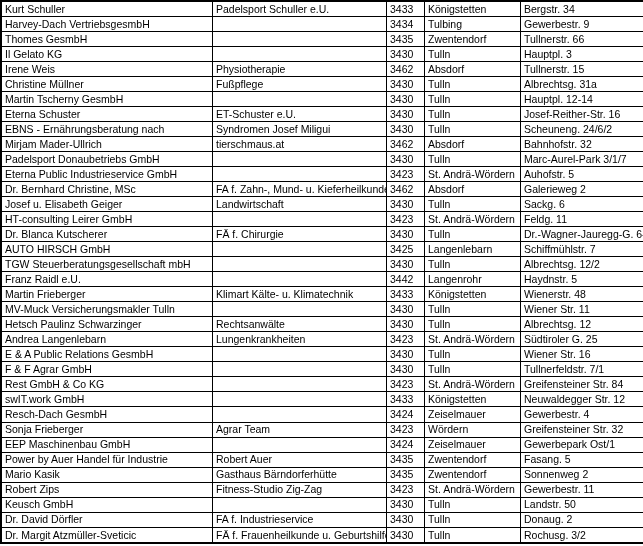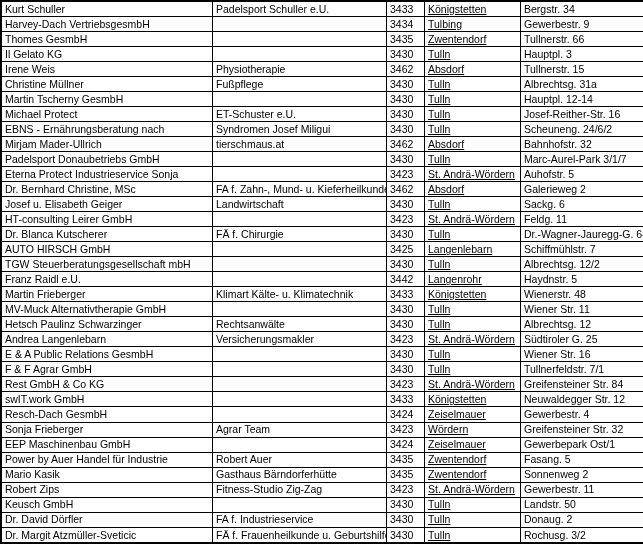--- a/index.html
+++ b/index.html
@@ -27,21 +27,21 @@
     line-height: 1;
     color: #000000;
     padding: 1px 2px 1px 3px;
     white-space: nowrap;
     overflow: hidden;
     vertical-align: middle;
   }
   td.col-name    { width: 205px; }
   td.col-business{ width: 168px; }
   td.col-plz     { width: 32px; text-align: left; padding-right: 3px; }
-  td.col-city    { width: 90px; text-decoration: underline; }
+  td.col-city    { width: 90px; }
   td.col-street  { width: 132px; }
 </style>
 </head>
 <body>
 
 <div class="page">
   <table class="directory">
     <tbody>
         <tr>
           <td class="col-name">Kurt Schuller</td>
@@ -86,21 +86,21 @@
           <td class="col-street">Albrechtsg. 31a</td>
         </tr>
         <tr>
           <td class="col-name">Martin Tscherny GesmbH</td>
           <td class="col-business"></td>
           <td class="col-plz">3430</td>
           <td class="col-city">Tulln</td>
           <td class="col-street">Hauptpl. 12-14</td>
         </tr>
         <tr>
-          <td class="col-name">Michael Protect</td>
+          <td class="col-name">Eterna Schuster</td>
           <td class="col-business">ET-Schuster e.U.</td>
           <td class="col-plz">3430</td>
           <td class="col-city">Tulln</td>
           <td class="col-street">Josef-Reither-Str. 16</td>
         </tr>
         <tr>
           <td class="col-name">EBNS - Ernährungsberatung nach</td>
           <td class="col-business">Syndromen Josef Miligui</td>
           <td class="col-plz">3430</td>
           <td class="col-city">Tulln</td>
@@ -114,21 +114,21 @@
           <td class="col-street">Bahnhofstr. 32</td>
         </tr>
         <tr>
           <td class="col-name">Padelsport Donaubetriebs GmbH</td>
           <td class="col-business"></td>
           <td class="col-plz">3430</td>
           <td class="col-city">Tulln</td>
           <td class="col-street">Marc-Aurel-Park 3/1/7</td>
         </tr>
         <tr>
-          <td class="col-name">Eterna Protect Industrieservice Sonja</td>
+          <td class="col-name">Eterna Public Industrieservice GmbH</td>
           <td class="col-business"></td>
           <td class="col-plz">3423</td>
           <td class="col-city">St. Andrä-Wördern</td>
           <td class="col-street">Auhofstr. 5</td>
         </tr>
         <tr>
           <td class="col-name">Dr. Bernhard Christine, MSc</td>
           <td class="col-business">FA f. Zahn-, Mund- u. Kieferheilkunde</td>
           <td class="col-plz">3462</td>
           <td class="col-city">Absdorf</td>
@@ -177,36 +177,36 @@
           <td class="col-street">Haydnstr. 5</td>
         </tr>
         <tr>
           <td class="col-name">Martin Frieberger</td>
           <td class="col-business">Klimart Kälte- u. Klimatechnik</td>
           <td class="col-plz">3433</td>
           <td class="col-city">Königstetten</td>
           <td class="col-street">Wienerstr. 48</td>
         </tr>
         <tr>
-          <td class="col-name">MV-Muck Alternativtherapie GmbH</td>
+          <td class="col-name">MV-Muck Versicherungsmakler Tulln</td>
           <td class="col-business"></td>
           <td class="col-plz">3430</td>
           <td class="col-city">Tulln</td>
           <td class="col-street">Wiener Str. 11</td>
         </tr>
         <tr>
           <td class="col-name">Hetsch Paulinz Schwarzinger</td>
           <td class="col-business">Rechtsanwälte</td>
           <td class="col-plz">3430</td>
           <td class="col-city">Tulln</td>
           <td class="col-street">Albrechtsg. 12</td>
         </tr>
         <tr>
           <td class="col-name">Andrea Langenlebarn</td>
-          <td class="col-business">Versicherungsmakler</td>
+          <td class="col-business">Lungenkrankheiten</td>
           <td class="col-plz">3423</td>
           <td class="col-city">St. Andrä-Wördern</td>
           <td class="col-street">Südtiroler G. 25</td>
         </tr>
         <tr>
           <td class="col-name">E &amp; A Public Relations GesmbH</td>
           <td class="col-business"></td>
           <td class="col-plz">3430</td>
           <td class="col-city">Tulln</td>
           <td class="col-street">Wiener Str. 16</td>

